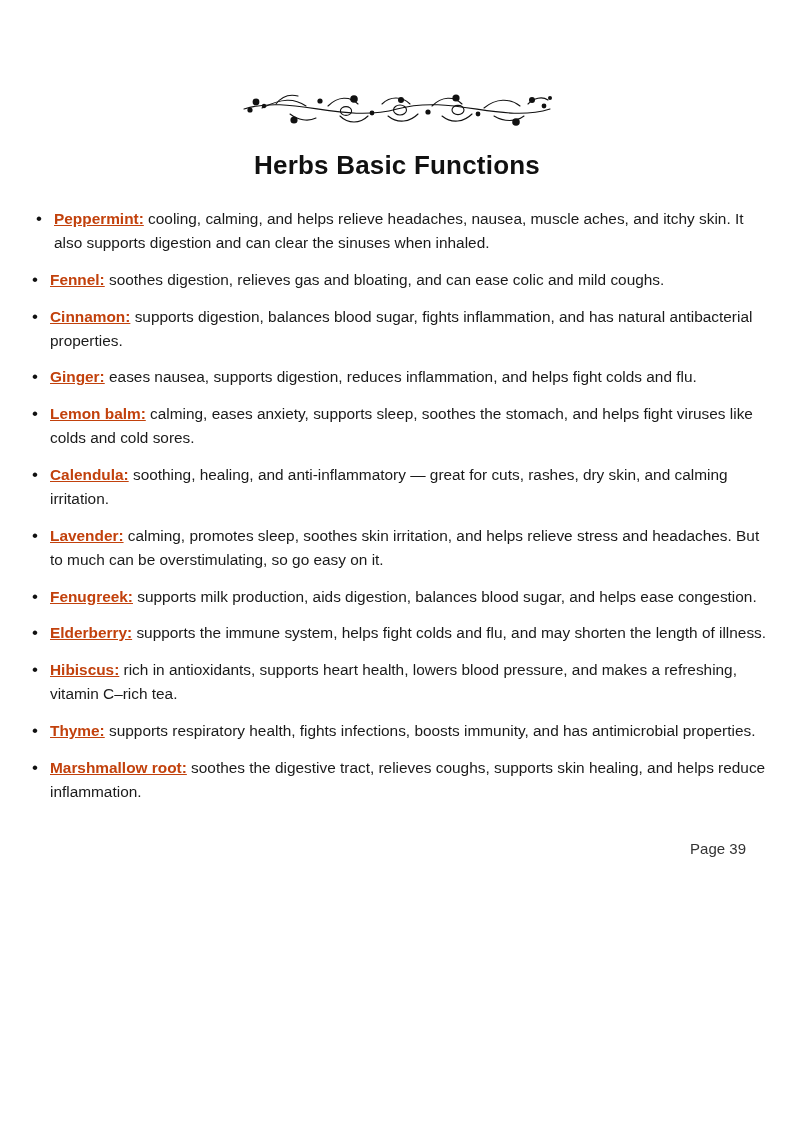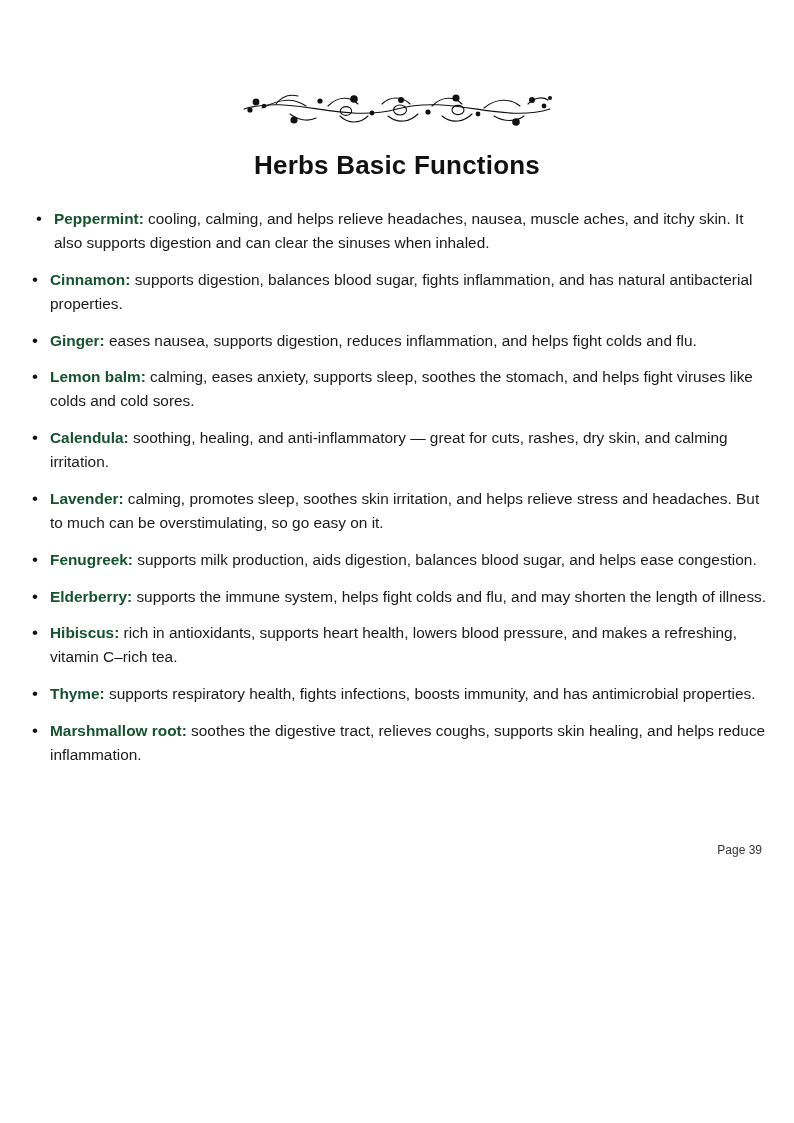--- a/index.html
+++ b/index.html
@@ -60,33 +60,34 @@
     content: "•";
     position: absolute;
     left: 8px;
     top: -1px;
     font-size: 17px;
     line-height: 1.55;
     color: #111111;
   }
   ul.herb-list > li .term {
     font-weight: bold;
-    color: #14532d;
+    color: #c2410c;
+    text-decoration: underline;
   }
   ul.herb-list > li.first-item {
     padding-left: 30px;
   }
   ul.herb-list > li.first-item::before {
     left: 12px;
   }
   .footer {
     position: absolute;
-    right: 32px;
+    right: 48px;
     bottom: 32px;
-    font-size: 12px;
+    font-size: 15px;
     color: #333333;
   }
 </style>
 </head>
 <body>
 
 <div class="page">
 
   <div class="ornament">
     <svg width="330" height="50" viewBox="0 0 330 50" xmlns="http://www.w3.org/2000/svg">
@@ -126,20 +127,21 @@
         <ellipse cx="114" cy="27" rx="5.6" ry="4.4" fill="none" stroke="#111111" stroke-width="1.1"></ellipse>
       </g>
     </svg>
   </div>
 
   <h1 class="page-title">Herbs Basic Functions</h1>
 
   <div class="content">
     <ul class="herb-list">
       <li class="first-item"><span class="term">Peppermint:</span><span> cooling, calming, and helps relieve headaches, nausea, muscle aches, and itchy skin. It also supports digestion and can clear the sinuses when inhaled.</span></li>
+      <li><span class="term">Fennel:</span><span> soothes digestion, relieves gas and bloating, and can ease colic and mild coughs.</span></li>
       <li><span class="term">Cinnamon:</span><span> supports digestion, balances blood sugar, fights inflammation, and has natural antibacterial properties.</span></li>
       <li><span class="term">Ginger:</span><span> eases nausea, supports digestion, reduces inflammation, and helps fight colds and flu.</span></li>
       <li><span class="term">Lemon balm:</span><span> calming, eases anxiety, supports sleep, soothes the stomach, and helps fight viruses like colds and cold sores.</span></li>
       <li><span class="term">Calendula:</span><span> soothing, healing, and anti-inflammatory — great for cuts, rashes, dry skin, and calming irritation.</span></li>
       <li><span class="term">Lavender:</span><span> calming, promotes sleep, soothes skin irritation, and helps relieve stress and headaches. But to much can be overstimulating, so go easy on it.</span></li>
       <li><span class="term">Fenugreek:</span><span> supports milk production, aids digestion, balances blood sugar, and helps ease congestion.</span></li>
       <li><span class="term">Elderberry:</span><span> supports the immune system, helps fight colds and flu, and may shorten the length of illness.</span></li>
       <li><span class="term">Hibiscus:</span><span> rich in antioxidants, supports heart health, lowers blood pressure, and makes a refreshing, vitamin C–rich tea.</span></li>
       <li><span class="term">Thyme:</span><span> supports respiratory health, fights infections, boosts immunity, and has antimicrobial properties.</span></li>
       <li><span class="term">Marshmallow root:</span><span> soothes the digestive tract, relieves coughs, supports skin healing, and helps reduce inflammation.</span></li>

